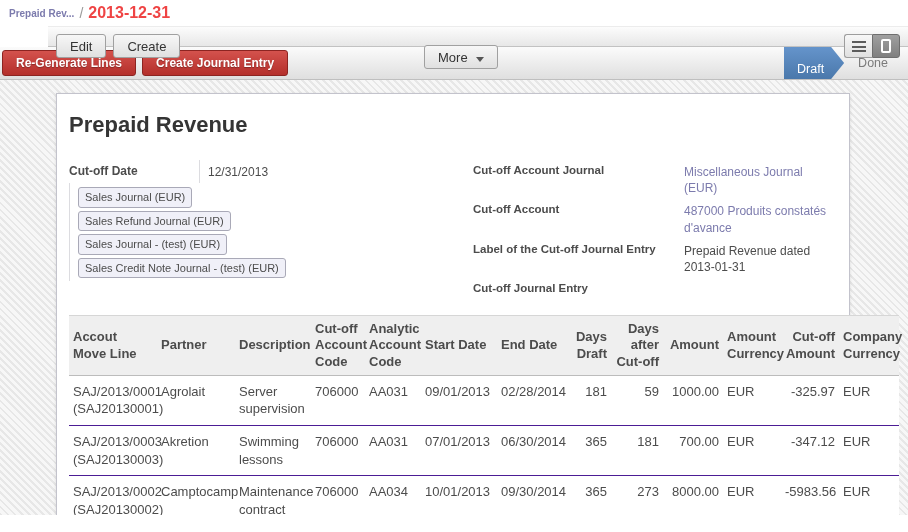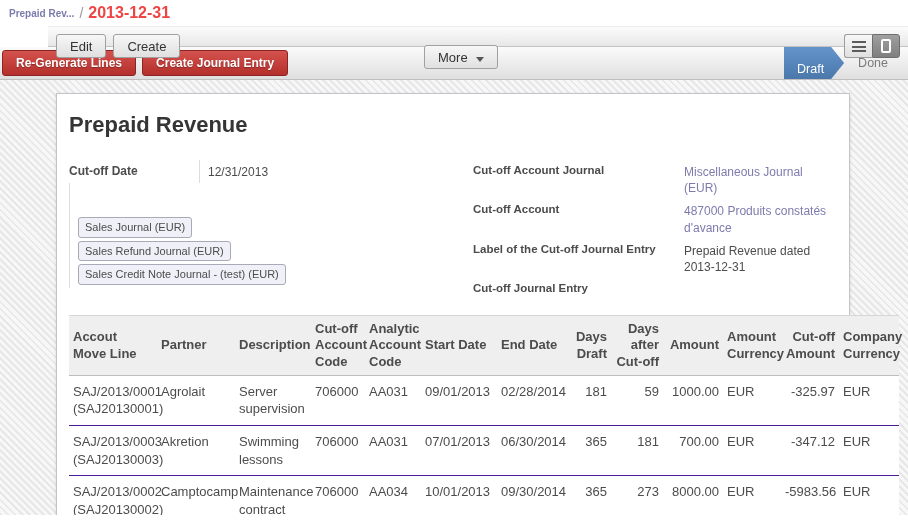--- a/index.html
+++ b/index.html
@@ -80,21 +80,21 @@
   }
   .sheet h1{font-size:22px;color:#353535;margin:8px 0 22px;font-weight:bold;}
   .form-grid{display:grid;grid-template-columns:396px 1fr;column-gap:8px;margin-bottom:18px;}
   .field{display:flex;align-items:flex-start;}
   .flabel{font-weight:bold;font-size:12px;color:#4c4c4c;padding:4px 6px 3px 0;flex-shrink:0;}
   .group-left .flabel{width:130px;}
   .group-right .flabel{width:204px;font-size:11.5px;}
   .fvalue{flex:1;font-size:12px;color:#4c4c4c;padding:4px 0 3px 7px;line-height:1.35;}
   .group-left .fvalue{border-left:1px solid #dcdce0;padding-left:8px;}
   .fvalue a{color:var(--link);text-decoration:none;cursor:pointer;}
-  .tags{display:flex;flex-wrap:wrap;gap:3px;max-width:260px;margin-top:30px;}
+  .tags{display:flex;flex-wrap:wrap;gap:3px;max-width:260px;}
   .tag{
     border:1px solid #a9a9b7;background:#f0f0f8;border-radius:3px;
     padding:1px 6px;font-size:11px;color:#4c4c4c;line-height:1.5;
   }
   
   .table-wrap{width:830px;}
   table{border-collapse:collapse;table-layout:fixed;width:830px;font-size:13px;color:#4c4c4c;}
   th{
     background:#efefef;font-weight:bold;text-align:left;vertical-align:middle;
     padding:5px 4px;border-top:1px solid #d6d6d6;border-bottom:1px solid #bcbcbc;line-height:1.25;
@@ -153,38 +153,39 @@
       <div class="group group-left">
         <div class="field">
           <div class="flabel">Cut-off Date</div>
           <div class="fvalue">12/31/2013</div>
         </div>
         <div class="field">
           <div class="fvalue">
             <div class="tags">
               <span class="tag">Sales Journal (EUR)</span>
               <span class="tag">Sales Refund Journal (EUR)</span>
+              <span class="tag">Sales Journal - (test) (EUR)</span>
               <span class="tag">Sales Credit Note Journal - (test) (EUR)</span>
             </div>
           </div>
         </div>
       </div>
 
       <div class="group group-right">
         <div class="field">
           <div class="flabel">Cut-off Account Journal</div>
           <div class="fvalue"><a>Miscellaneous Journal (EUR)</a></div>
         </div>
         <div class="field">
           <div class="flabel">Cut-off Account</div>
           <div class="fvalue"><a>487000 Produits constatés d'avance</a></div>
         </div>
         <div class="field">
           <div class="flabel">Label of the Cut-off Journal Entry</div>
-          <div class="fvalue">Prepaid Revenue dated 2013-12-31</div>
+          <div class="fvalue">Prepaid Revenue dated 2013-01-31</div>
         </div>
         <div class="field">
           <div class="flabel">Cut-off Journal Entry</div>
           <div class="fvalue"></div>
         </div>
       </div>
     </div>
 
     <div class="table-wrap">
       <table id="lines-table">

